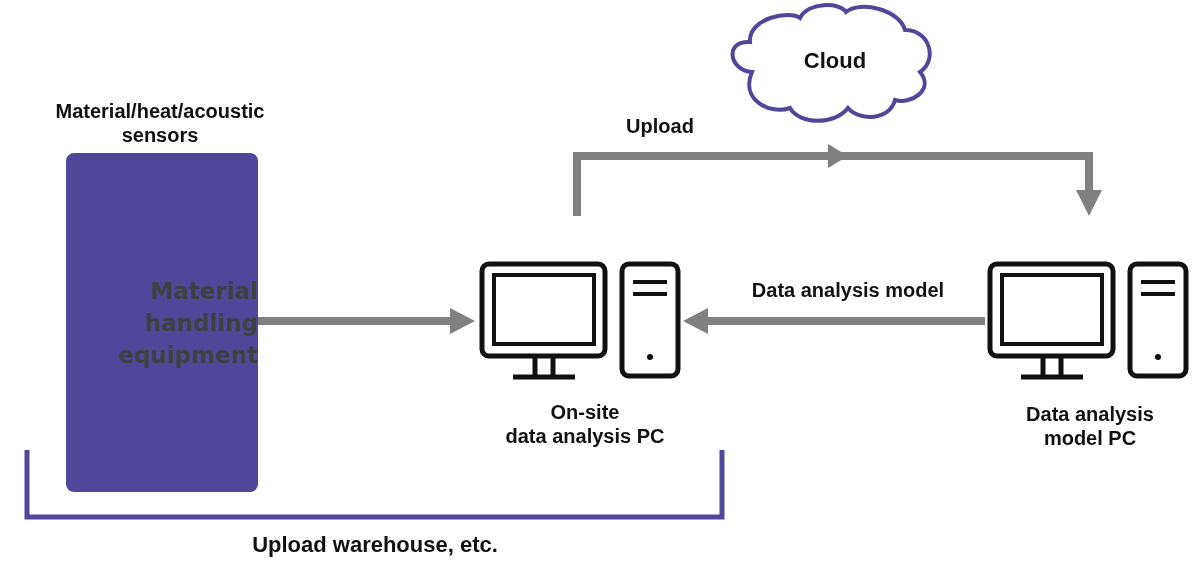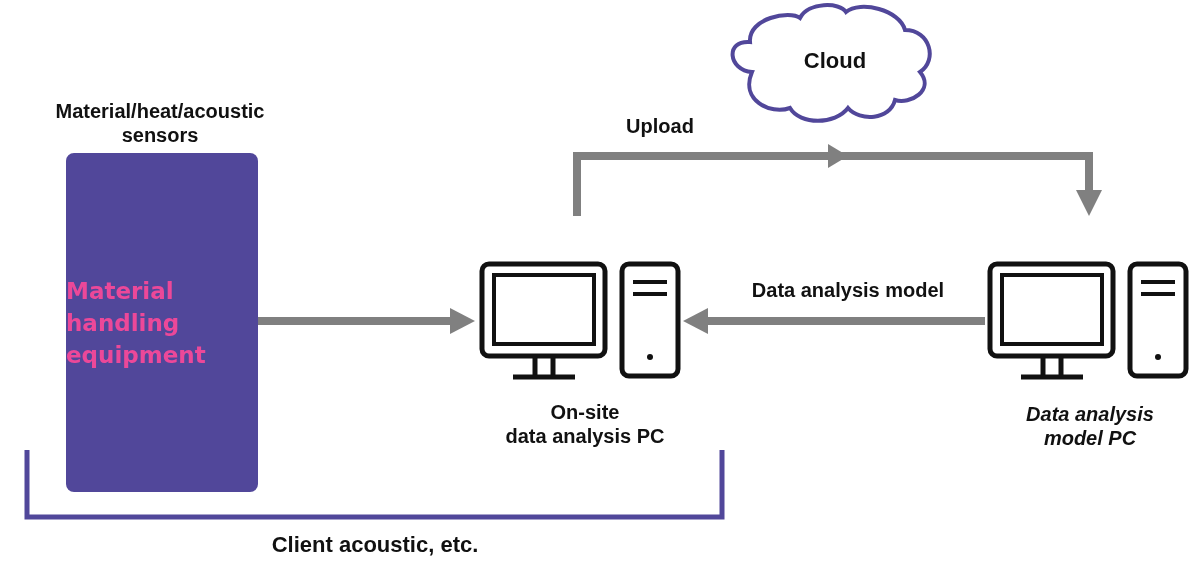--- a/index.html
+++ b/index.html
@@ -1,19 +1,19 @@
 <!DOCTYPE html>
 <html><head>
 <meta charset="utf-8">
 <style>
   html, body { margin:0; padding:0; background:#fff; }
   #stage { position:relative; width:1200px; height:576px; overflow:hidden; font-family:"Liberation Sans", sans-serif;padding-left:48px; }
   svg.canvas { position:absolute; left:0; top:0; }
   .lbl { position:absolute; font-weight:bold; color:#111; text-align:center; font-size:20px; line-height:24px; white-space:nowrap; }
-  .box-label { position:absolute; left:66px; top:275px; width:192px; text-align:left; color:#ec4899; font-weight:bold; font-size:23px; line-height:32px; font-family:"DejaVu Sans", sans-serif; }
+  .box-label { position:absolute; left:66px; top:275px; width:192px; text-align:right; color:#404040; font-weight:bold; font-size:23px; line-height:32px; font-family:"DejaVu Sans", sans-serif; }
 </style>
 </head>
 <body>
 
 <div id="stage">
   <svg class="canvas" width="1200" height="576" viewBox="0 0 1200 576">
 
     <rect x="66" y="153" width="192" height="339" rx="8" fill="#51479a"></rect>
 
     <path d="M27 450 V517 H722 V450" fill="none" stroke="#51479a" stroke-width="5"></path>
@@ -79,19 +79,19 @@
 
   <div class="lbl" style="left:600px; top:114px; width:120px;">Upload</div>
 
   <div class="lbl" style="left:718px; top:278px; width:260px;">Data analysis model</div>
 
   <div class="lbl" style="left:470px; top:400px; width:230px;text-align:center;">
     <div>On-site</div>
     <div>data analysis PC</div>
   </div>
 
-  <div class="lbl" style="left:1000px; top:402px; width:180px;font-style:italic;">
+  <div class="lbl" style="left:1000px; top:402px; width:180px;">
     <div>Data analysis</div>
     <div>model PC</div>
   </div>
 
-  <div class="lbl" style="left:200px; top:533px; width:350px; font-size:22px;">Client acoustic, etc.</div>
+  <div class="lbl" style="left:200px; top:533px; width:350px; font-size:22px;">Upload warehouse, etc.</div>
 </div>
 
 </body></html>

